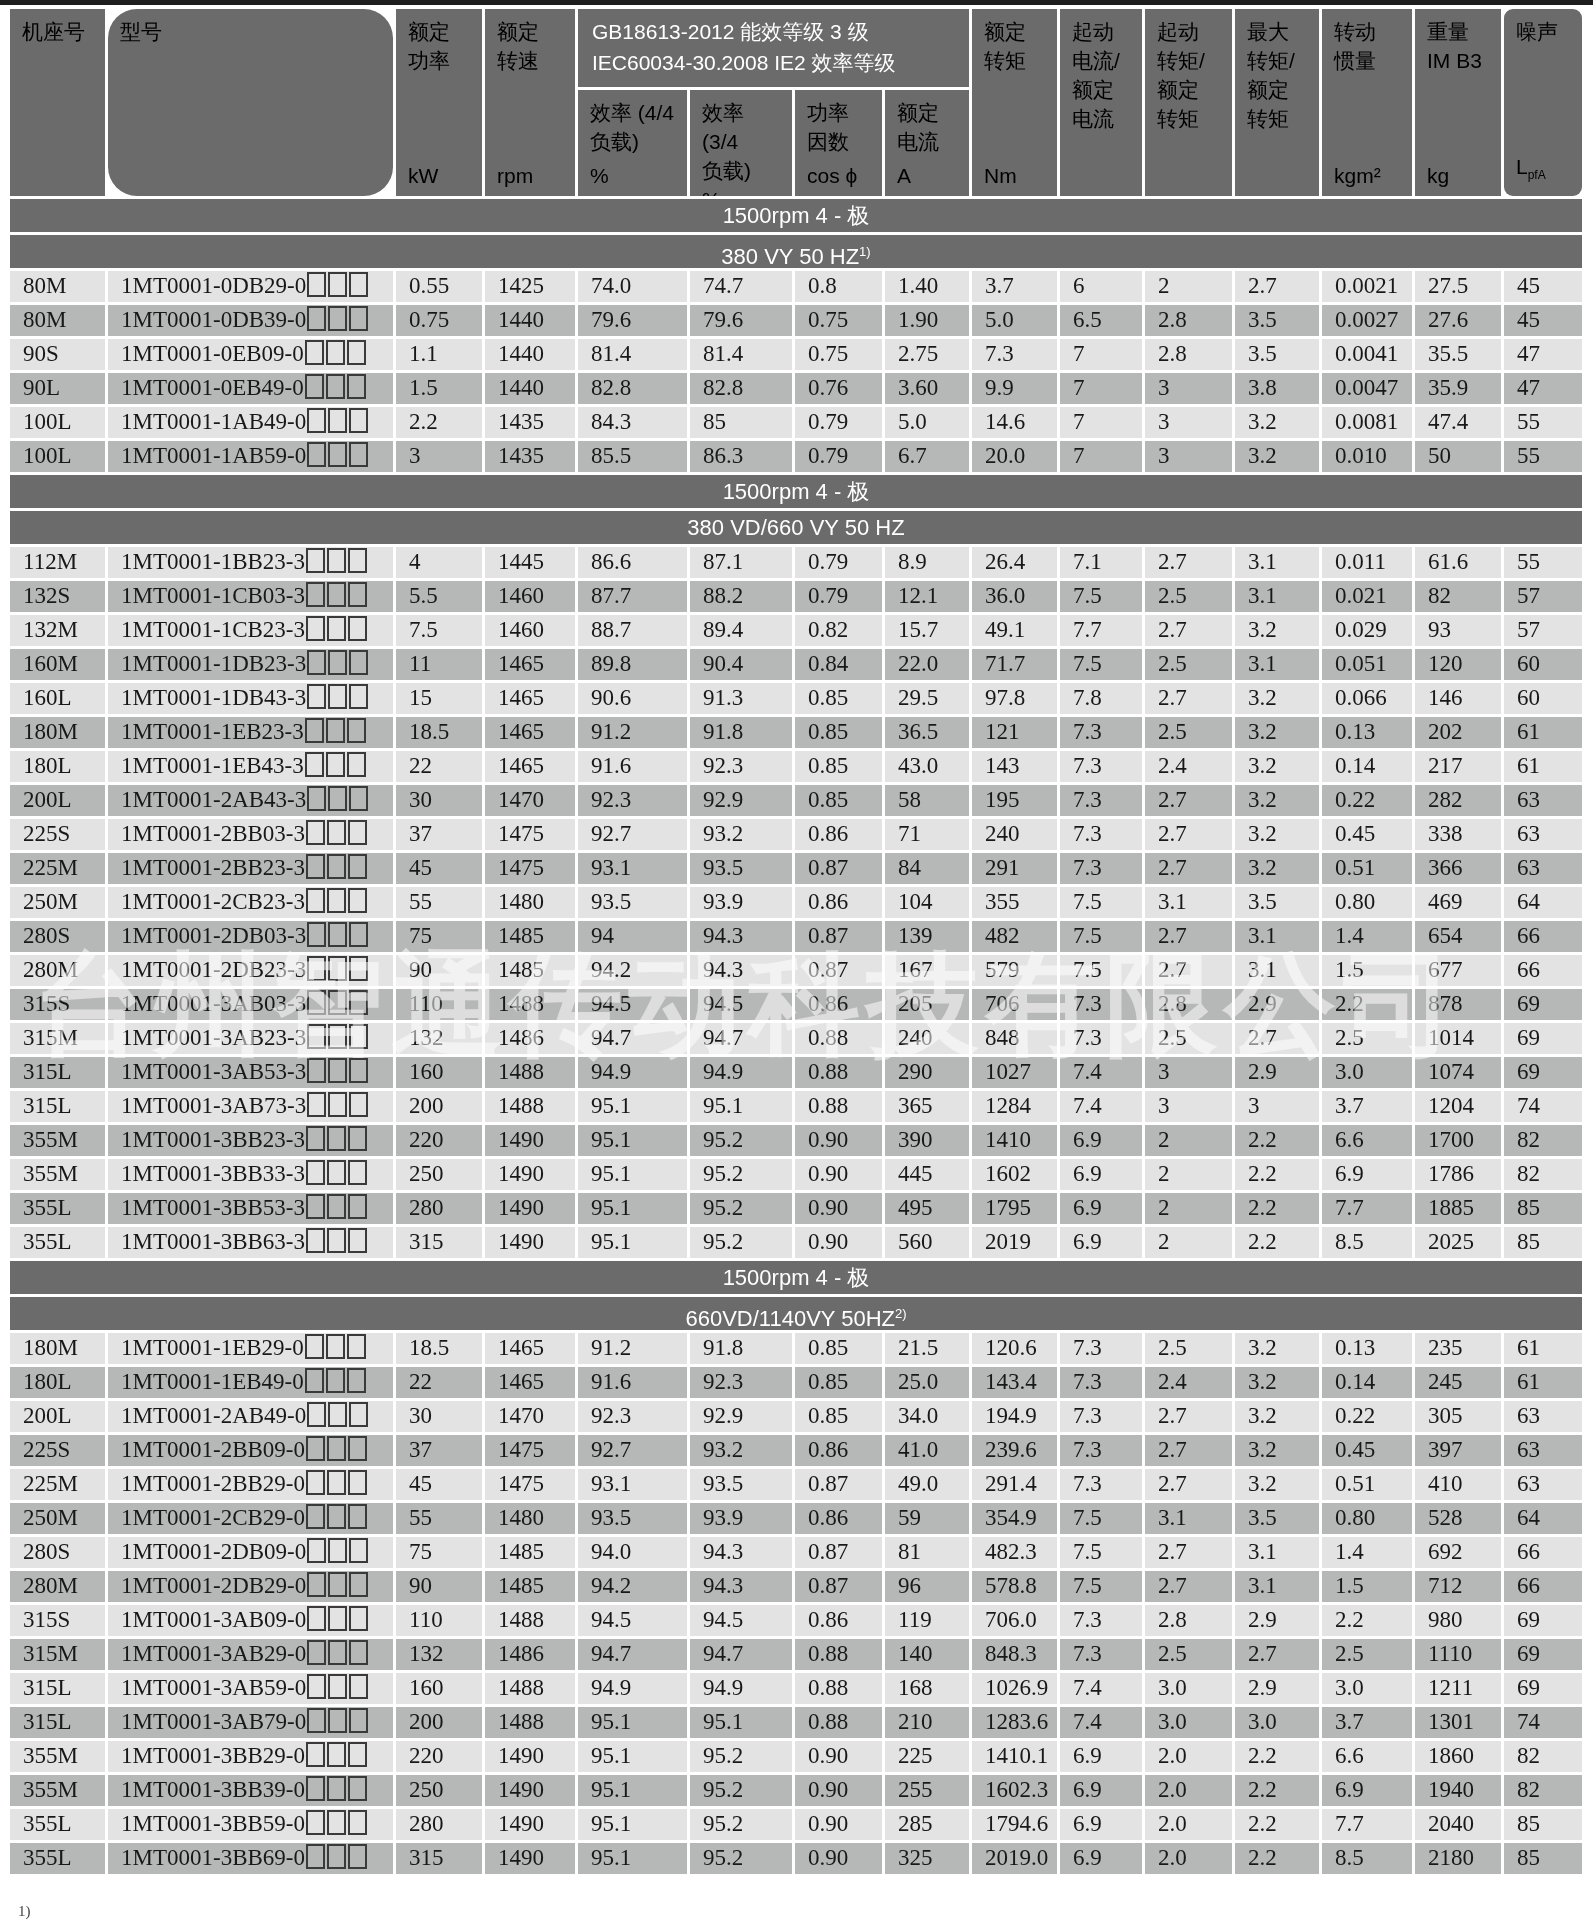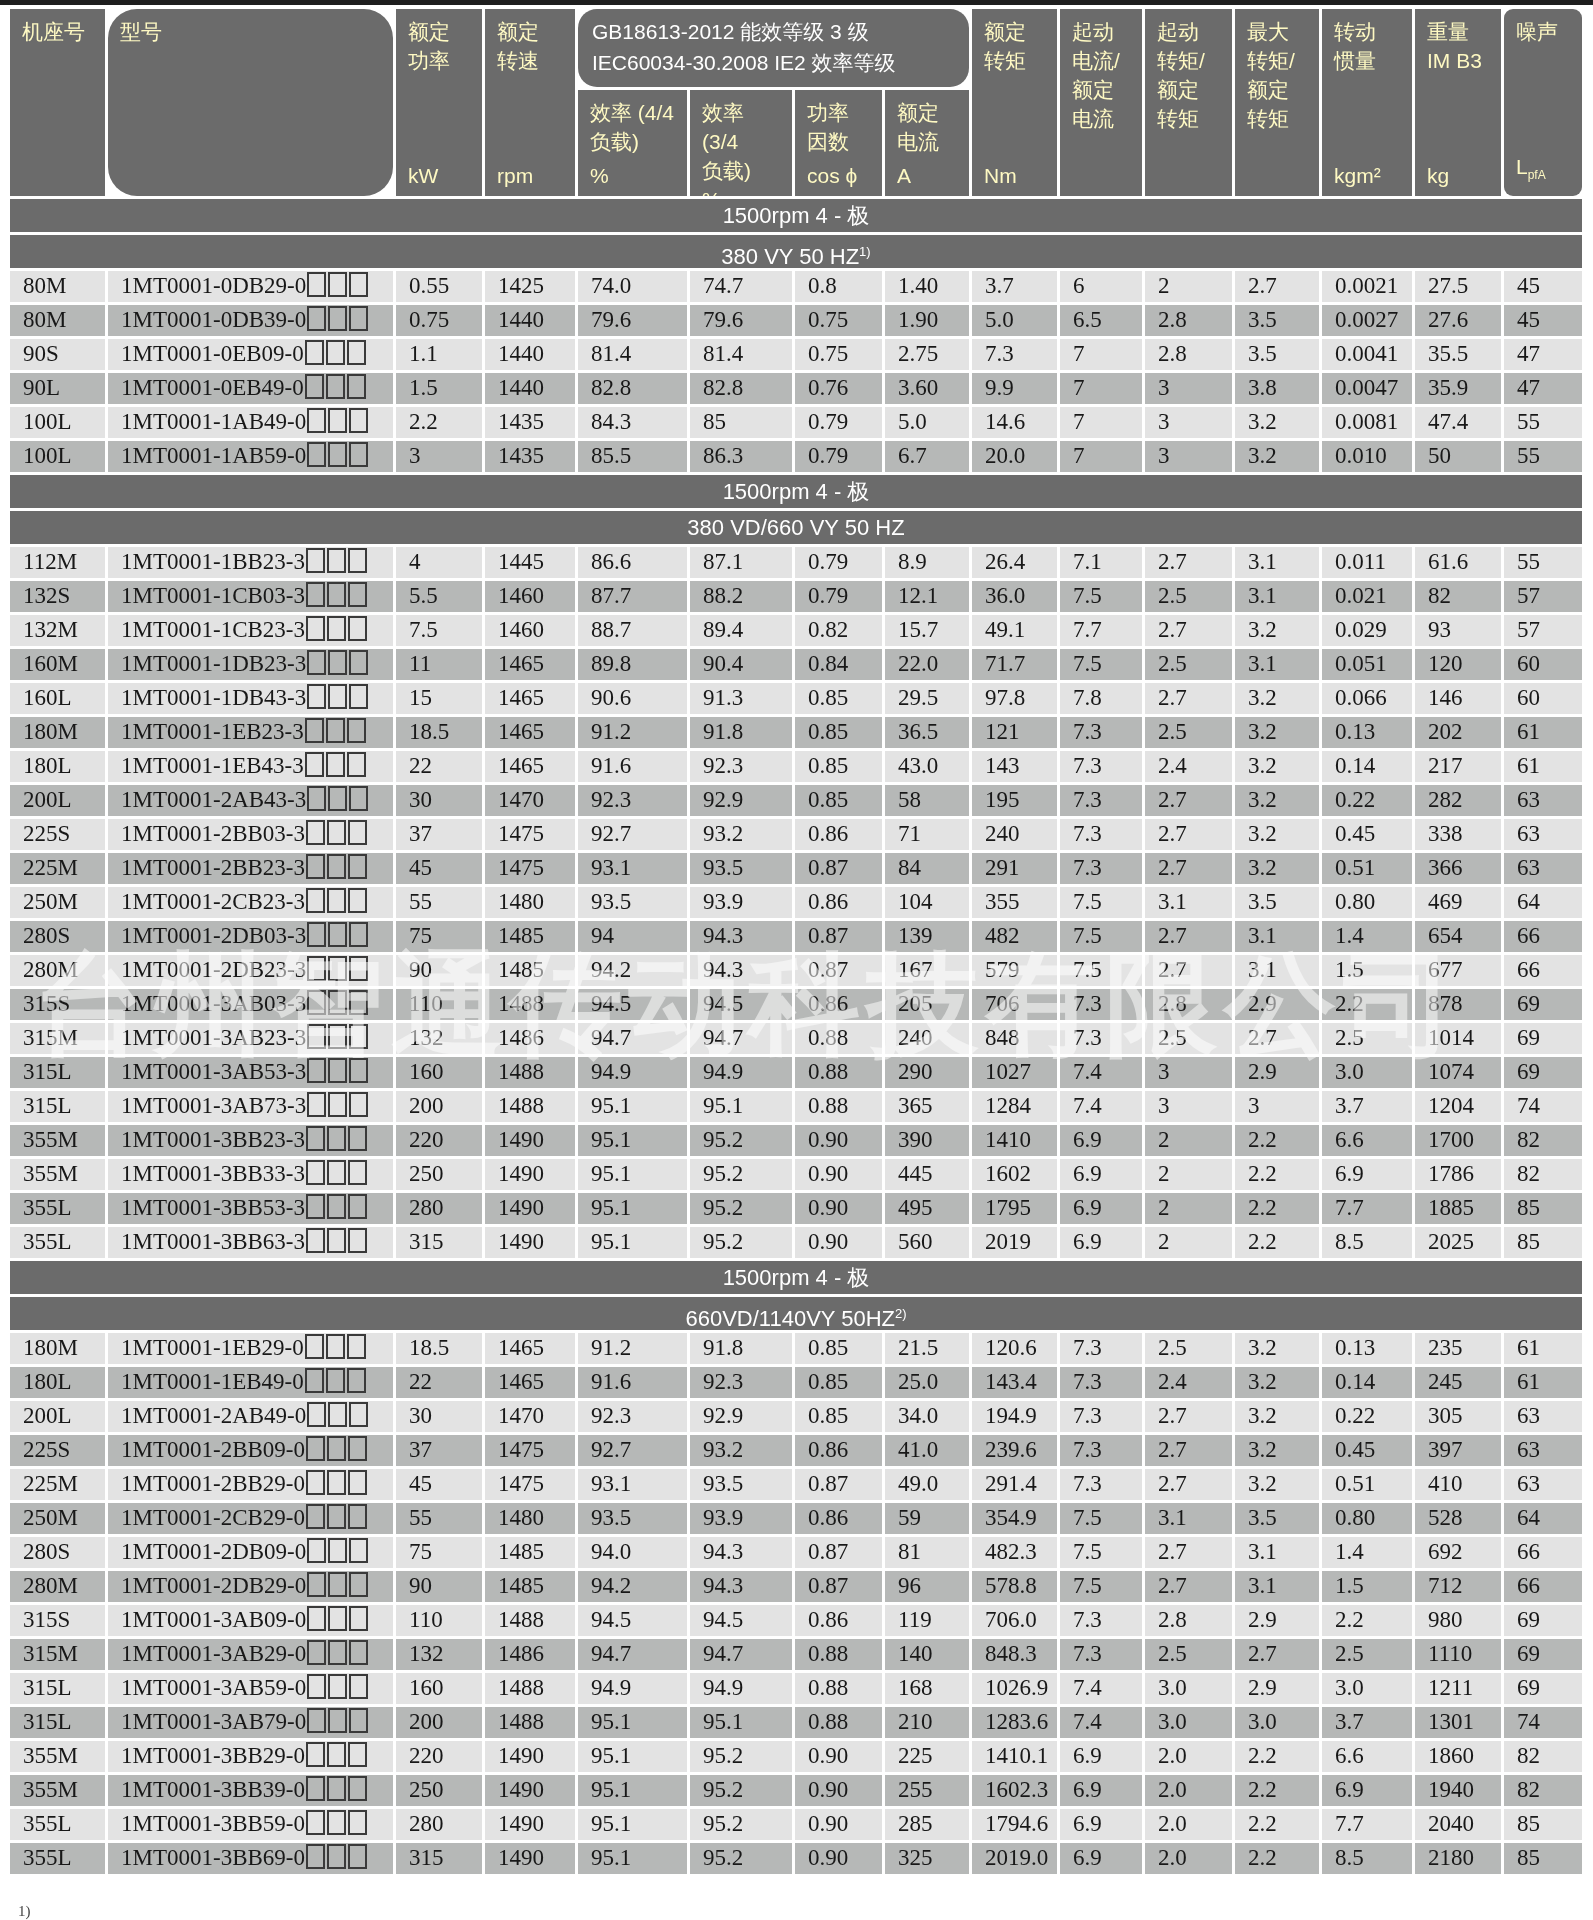--- a/index.html
+++ b/index.html
@@ -12,31 +12,31 @@
   .sheet { position:absolute; top:9px; left:10px; width:1572px; }
 
   .grid {
     display:grid;
     grid-template-columns:95px 285px 86px 90px 109px 102px 87px 84px 85px 82px 87px 84px 90px 86px 78px;
     column-gap:3px;
   }
   
   .thead { grid-template-rows:78px 106px; row-gap:3px; margin-bottom:3px; }
   .hcell {
-    background:var(--hdr,#6b6b6b); color:#fef9c3;
+    background:var(--hdr,#6b6b6b); color:#000000;
     padding:8px 6px 6px 12px; display:flex; flex-direction:column;
     font-size:21px; line-height:29px; overflow:hidden;
   }
   .hcell.span2 { grid-row:1 / 3; }
   .hcell .hunit { margin-top:auto; }
   .gtitle {
     grid-column:5 / span 4; grid-row:1;
     background:var(--hdr,#6b6b6b); color:#fff;
     padding:7px 6px 6px 14px; font-size:21px; line-height:31px;
-    overflow:hidden; white-space:nowrap;border-radius:19px;
+    overflow:hidden; white-space:nowrap;
   }
   sub { font-size:12px; }
   sup { font-size:13px; }
 
   
   .band {
     background:var(--hdr,#6b6b6b); color:#fff;
     height:33px; line-height:33px; text-align:center;
     font-size:22px; margin-bottom:3px;
   }

